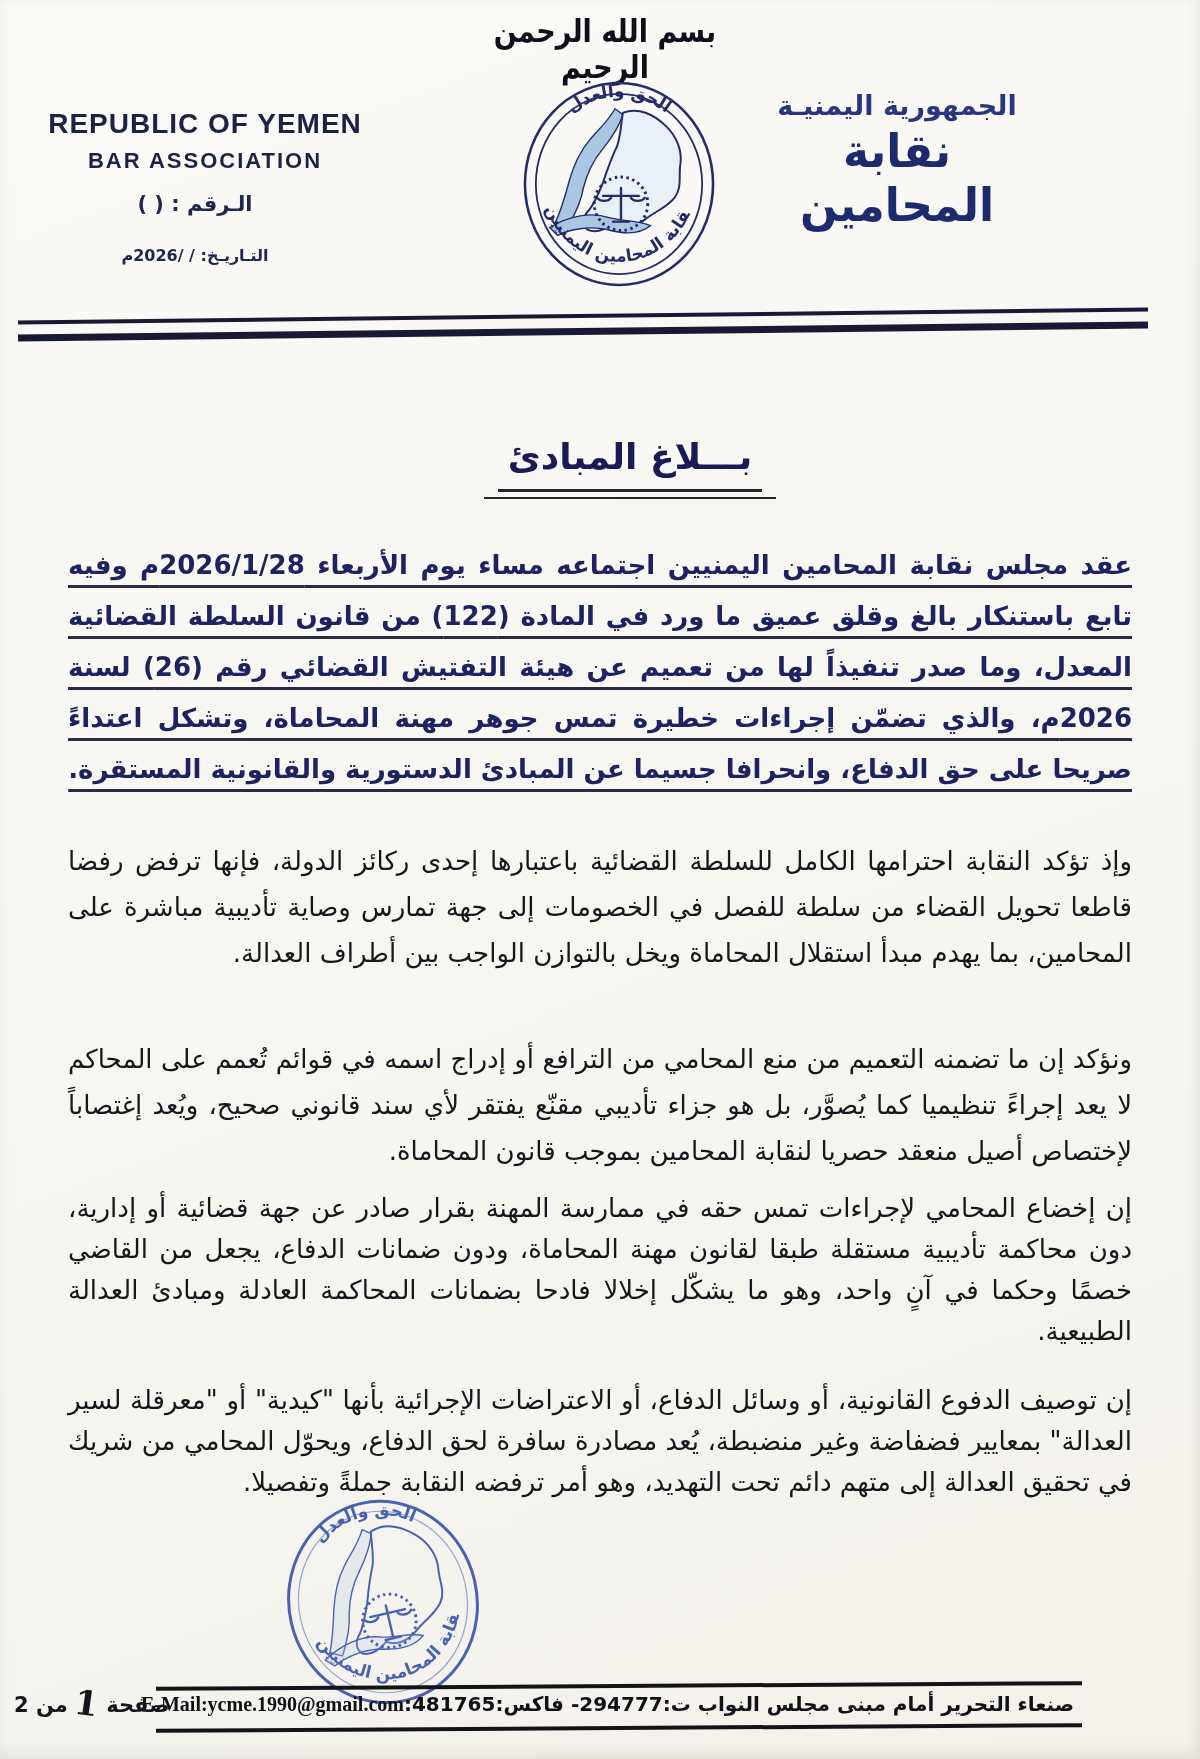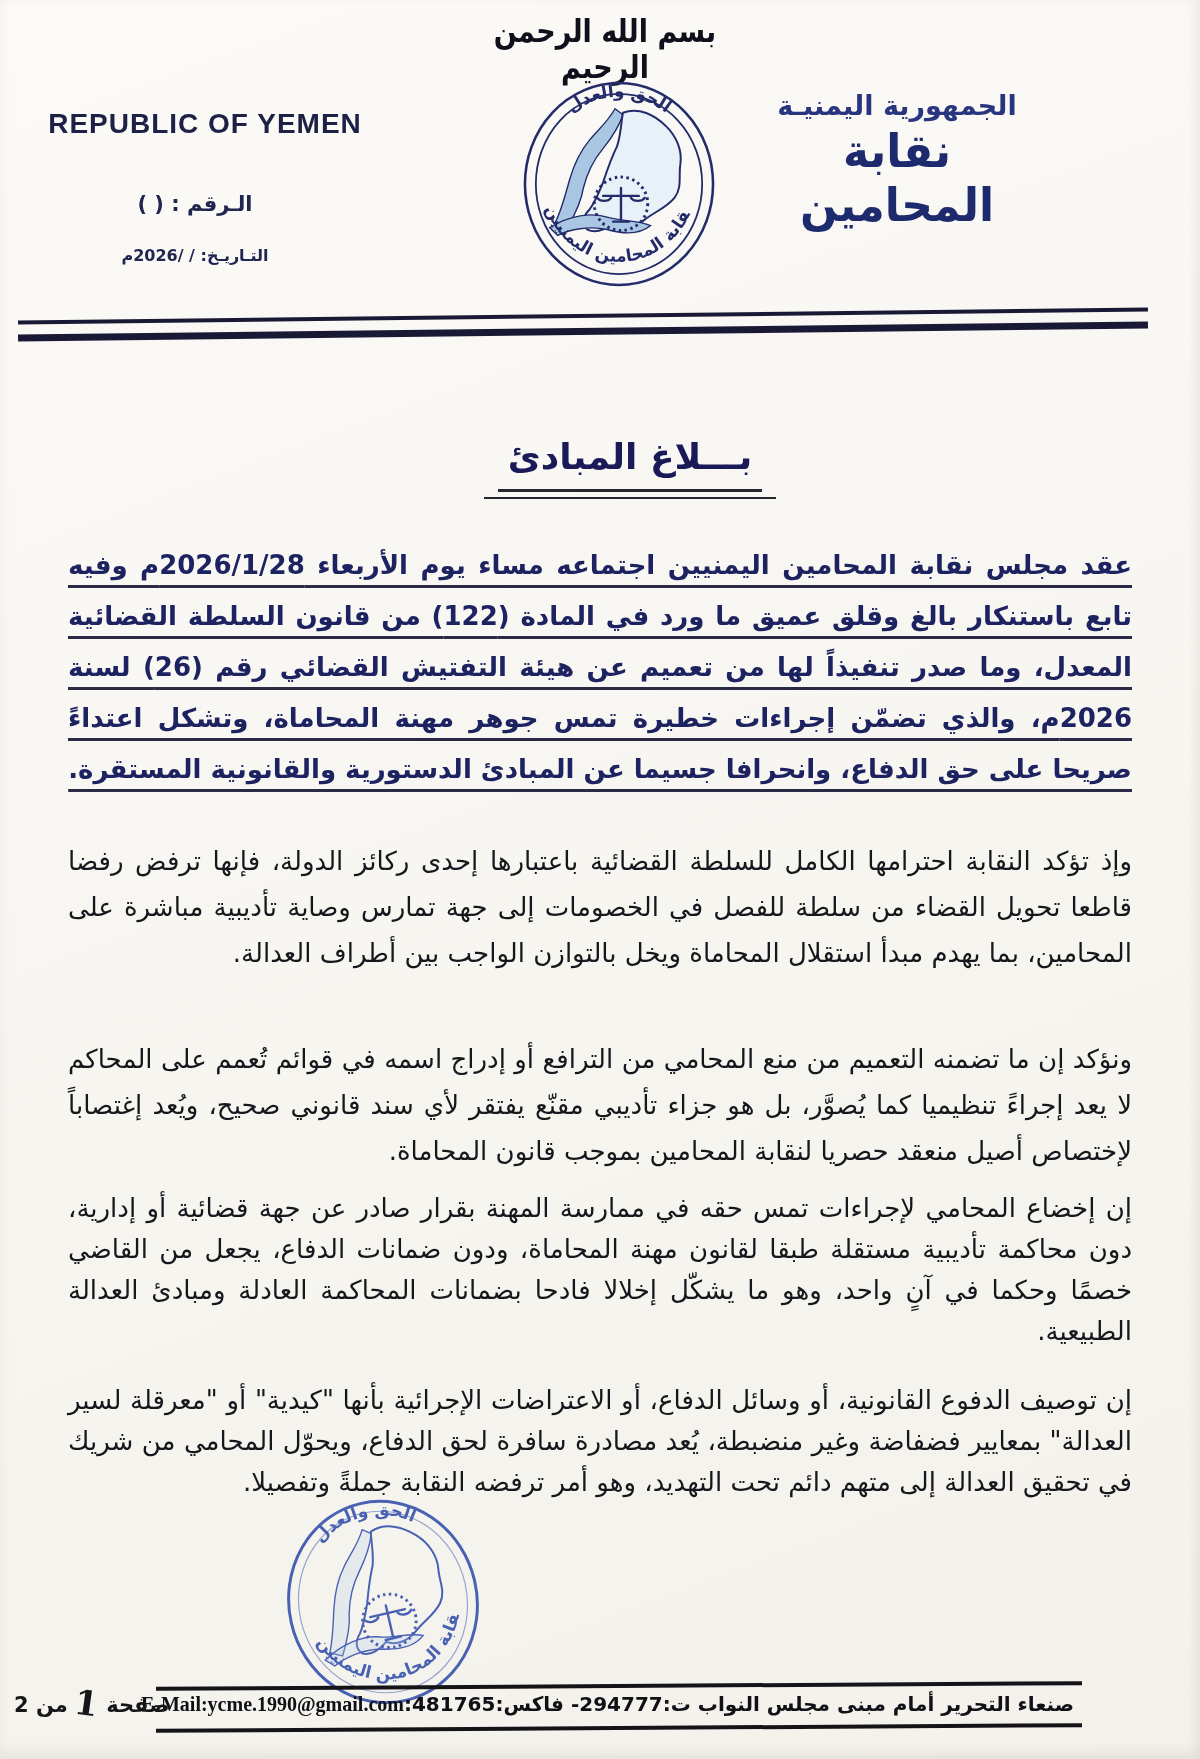--- a/index.html
+++ b/index.html
@@ -94,20 +94,21 @@
 </style>
 </head>
 <body>
 
 <div class="page">
 
   <div class="abs bismillah">بسم الله الرحمن الرحيم</div>
 
   <div class="abs hdr-left">
     <div class="en1">REPUBLIC OF YEMEN</div>
+    <div class="en2">BAR ASSOCIATION</div>
   </div>
   <div class="abs ref-line">الـرقم : (        )</div>
   <div class="abs date-line">التـاريـخ:   /   /2026م</div>
 
   <div class="abs hdr-right">
     <div class="ar1">الجمهورية اليمنيـة</div>
     <div class="ar2">نقابة المحامين</div>
   </div>
 
   <svg class="abs seal seal-stamp" viewBox="0 0 200 212" aria-hidden="true">

